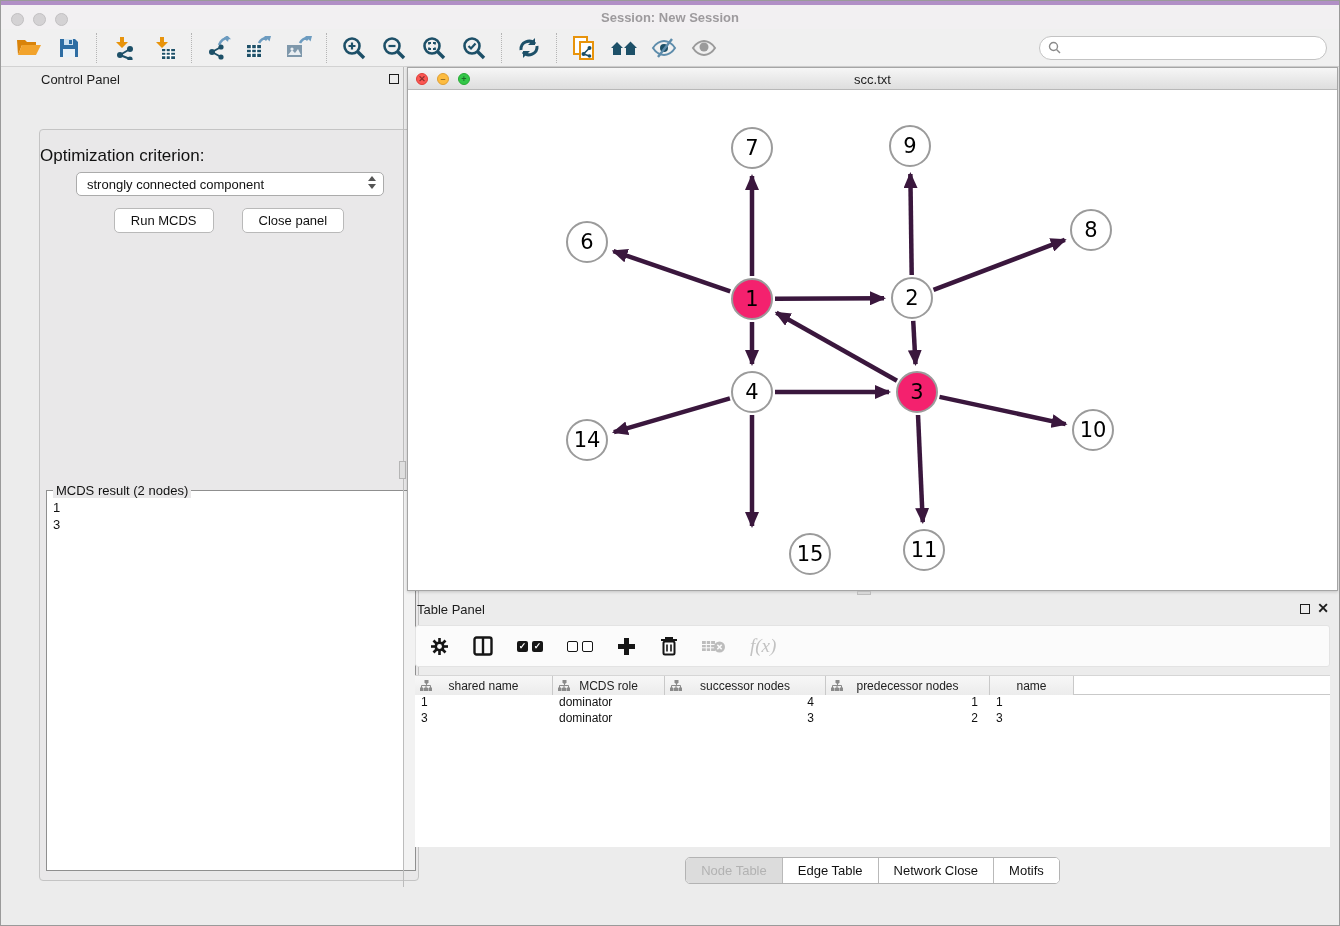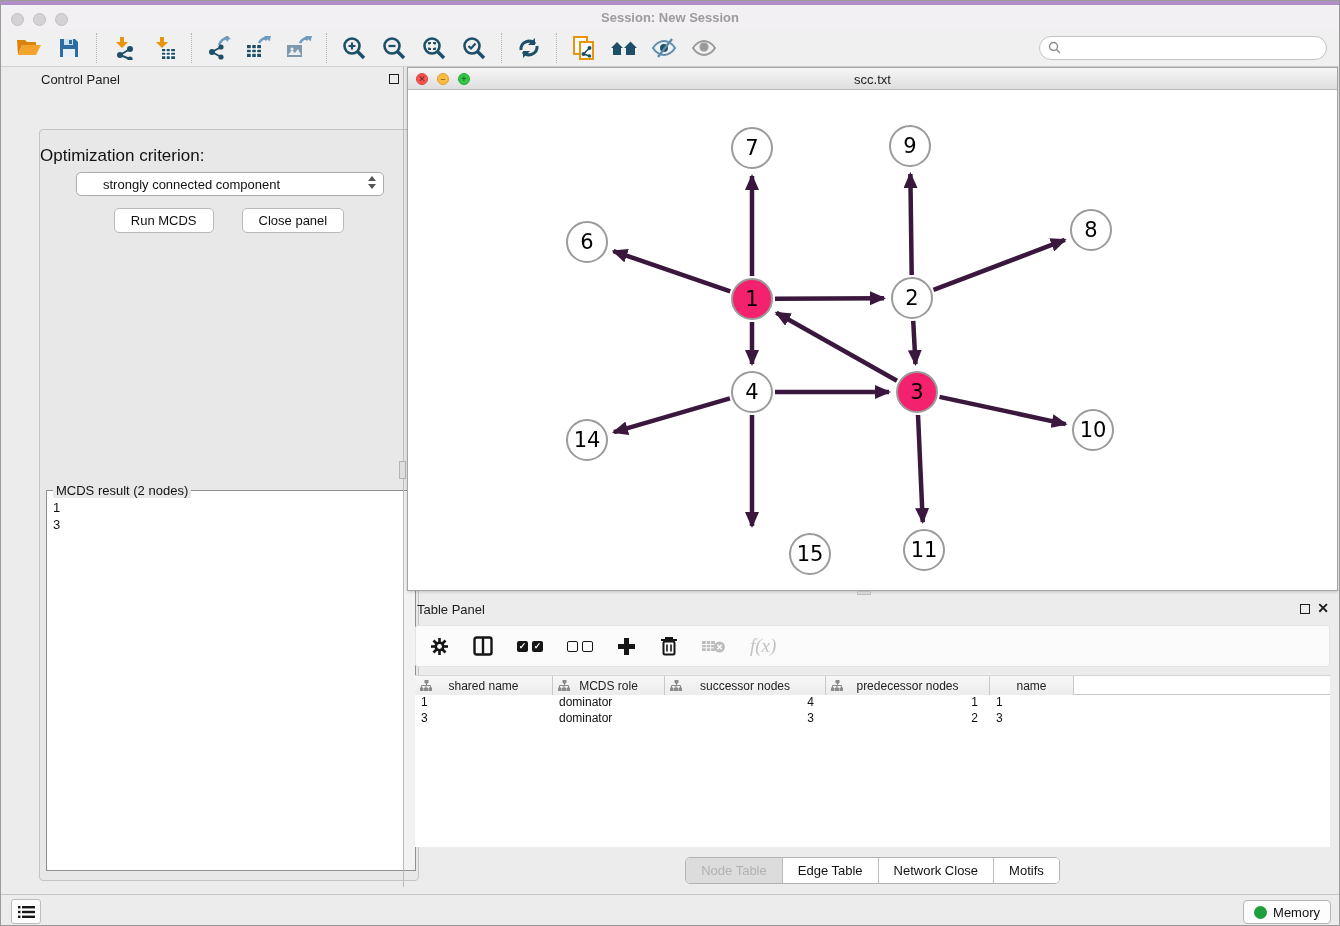--- a/index.html
+++ b/index.html
@@ -36,21 +36,21 @@
   .seg .seg-tab:first-child { border-left:none; }
   .seg .seg-tab.active { background:#dcdcdc; color:#b2b2b2; }
   
   .control-panel { position:absolute; left:0; top:66px; width:396px; height:820px;margin-left:30px; }
   .cp-tabs { position:absolute; left:0; top:30px; width:100%; text-align:center; }
   .cp-body { position:absolute; left:8px; top:62px; width:380px; height:752px;
     background:#e9e8e9; border:1px solid #c4c4c4; border-radius:4px; }
   .opt-label { margin-top:16px; text-align:left; font-size:17px; color:#111; }
   .dropdown { position:absolute; left:36px; top:42px; width:308px; height:24px; background:#fff;
     border:1px solid #ababab; border-radius:5px; font-size:13px; color:#111;
-    display:flex; align-items:center; padding-left:26px; cursor:pointer; }
+    display:flex; align-items:center; padding-left:10px; cursor:pointer; }
   .dd-arrows { position:absolute; right:7px; top:3px; display:flex; flex-direction:column; align-items:center; }
   .dd-arrows i { display:block; width:0; height:0; border-left:4px solid transparent; border-right:4px solid transparent; }
   .dd-arrows i.up { border-bottom:5px solid #555; margin-bottom:3px; }
   .dd-arrows i.down { border-top:5px solid #555; }
   .btn-row { position:absolute; left:0; top:78px; width:100%; display:flex; justify-content:center; gap:28px; }
   .mac-btn { background:#fff; border:1px solid #b9b9b9; border-radius:5px; padding:4px 16px;
     font-size:13px; color:#111; font-family:"Liberation Sans",sans-serif; cursor:pointer; }
   .result-group { position:absolute; left:6px; top:360px; width:370px; height:381px;
     border:1px solid #8f8f8f; background:#fff; }
   .result-legend { position:absolute; left:6px; top:-8px; background:#e9e8e9; padding:0 3px;
@@ -459,31 +459,13 @@
     <div class="tp-tabs">
       <span class="seg" id="tp-seg">
           <span class="seg-tab active">Node Table</span>
           <span class="seg-tab">Edge Table</span>
           <span class="seg-tab">Network Close</span>
           <span class="seg-tab">Motifs</span>
         </span>
     </div>
   </div>
 
-  <div class="statusbar">
-    <button class="list-btn">
-      <svg width="17" height="14" viewBox="0 0 17 14">
-          <g fill="#161616">
-            <rect x="0" y="1" width="2.4" height="2.4"></rect>
-            <rect x="4" y="1" width="13" height="2.4"></rect>
-            <rect x="0" y="5.8" width="2.4" height="2.4"></rect>
-            <rect x="4" y="5.8" width="13" height="2.4"></rect>
-            <rect x="0" y="10.6" width="2.4" height="2.4"></rect>
-            <rect x="4" y="10.6" width="13" height="2.4"></rect>
-          </g>
-        </svg>
-    </button>
-    <button class="memory-btn">
-      <span class="memory-dot"></span>
-      <span>Memory</span>
-    </button>
-  </div>
 </div>
 
 </body></html>

